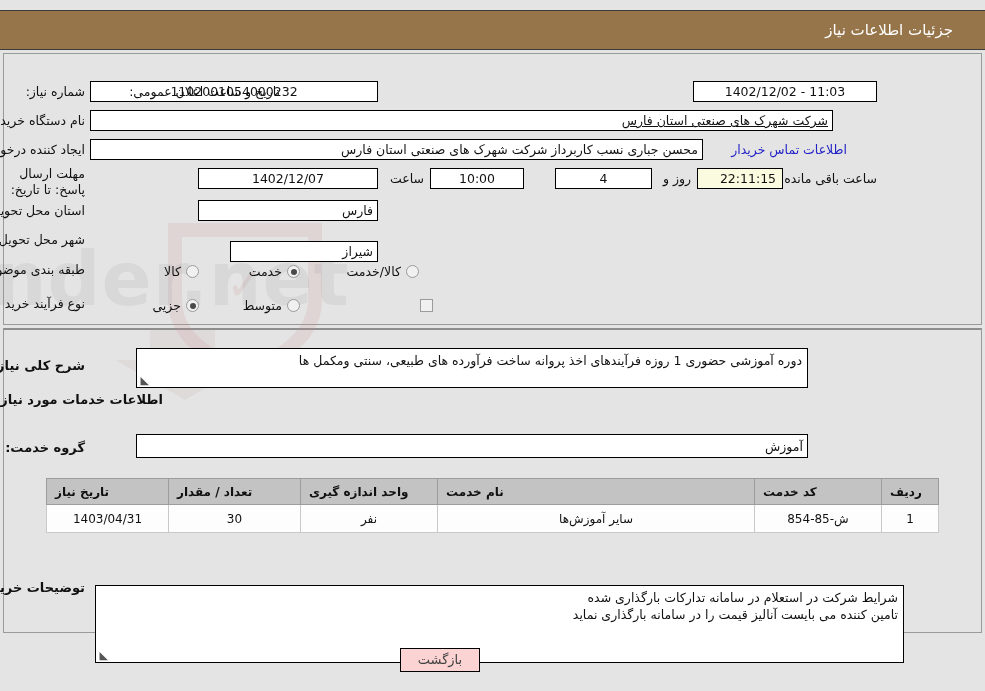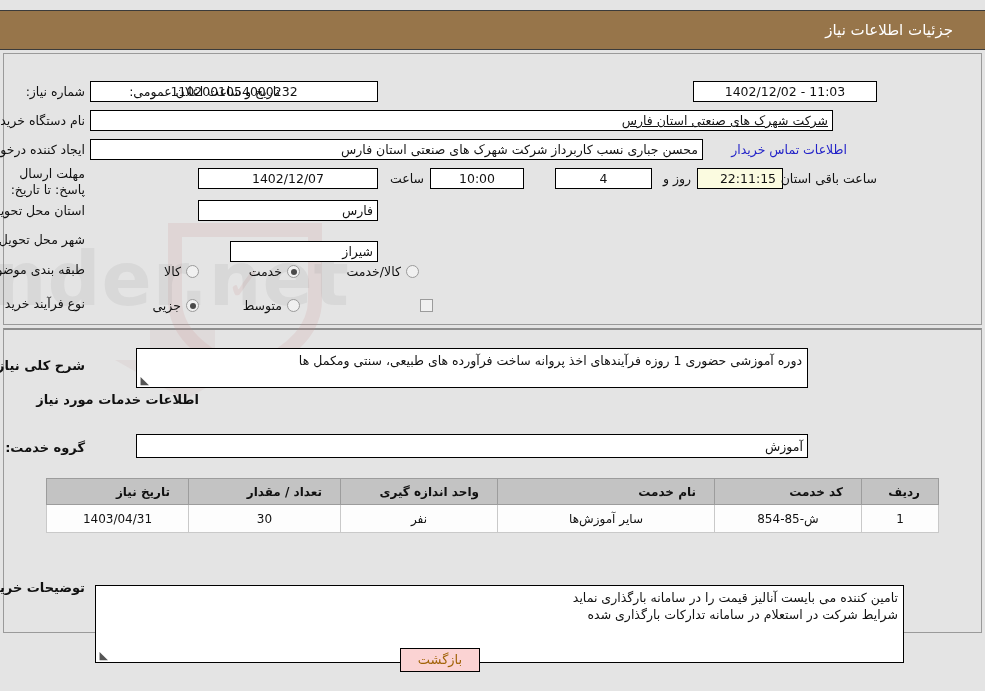--- a/index.html
+++ b/index.html
@@ -171,41 +171,41 @@
     font-size: 12px;
     z-index: 6;
     background: #fff;
   }
   table.grid th {
     background: #c3c3c3;
     border: 1px solid #9c9c9c;
     font-weight: bold;
     color: #111;
     height: 25px;
-    padding: 0 18px;
-    text-align: right;
+    padding: 0 8px;
+    text-align: left;
     white-space: nowrap;
   }
   table.grid td {
     background: #fdfdfd;
     border: 1px solid #c9c9c9;
     height: 27px;
     padding: 0 4px;
     text-align: center;
     color: #111;
     white-space: nowrap;
   }
 
   
   .btn {
     position: absolute;
     box-sizing: border-box;
     border: 1px solid #000;
     font-size: 13px;
-    color: #a16207;
+    color: #404040;
     text-align: center;
     line-height: 22px;
     height: 24px;
     cursor: pointer;
     z-index: 6;
   }
   .btn.print  { background: #e6f5e6; margin-top: 48px; }
   .btn.back   { background: #fbd3d3; }
 
   .section-title {
@@ -251,21 +251,21 @@
   <div class="abs fld" style="right:282px; top:139px; width:613px;">محسن  جباری نسب کاربرداز شرکت شهرک های صنعتی استان فارس</div>
   <div class="abs link" style="right:138px; top:142px;">اطلاعات تماس خریدار</div>
 
   <div class="abs lbl" style="right:900px; top:166px; width:80px; line-height:16px; white-space:normal;">مهلت ارسال پاسخ: تا تاریخ:</div>
   <div class="abs fld center" style="right:607px; top:168px; width:180px;">1402/12/07</div>
   <div class="abs lbl" style="right:561px; top:171px;">ساعت</div>
   <div class="abs fld center" style="right:461px; top:168px; width:94px;">10:00</div>
   <div class="abs fld center" style="right:333px; top:168px; width:97px;">4</div>
   <div class="abs lbl" style="right:294px; top:171px;">روز و</div>
   <div class="abs fld timer" style="right:202px; top:168px; width:86px;">22:11:15</div>
-  <div class="abs lbl" style="right:108px; top:171px;">ساعت باقی استان</div>
+  <div class="abs lbl" style="right:108px; top:171px;">ساعت باقی مانده</div>
 
   <div class="abs lbl" style="right:900px; top:203px;">استان محل تحویل:</div>
   <div class="abs fld" style="right:607px; top:200px; width:180px;">فارس</div>
 
   <div class="abs lbl" style="right:900px; top:232px;">شهر محل تحویل:</div>
   <div class="abs fld" style="right:607px; top:241px; width:148px;text-align:right;">شیراز</div>
 
   <div class="abs lbl" style="right:900px; top:262px;">طبقه بندی موضوعی:</div>
 
   <div class="abs" style="right:786px; top:261px;">
@@ -300,21 +300,21 @@
   </div>
 
   <div class="panel-bottom"></div>
 
   <div class="abs lbl lbl-b" style="right:900px; top:358px; font-size:13px;">شرح کلی نیاز:</div>
   <div class="abs ta" style="right:177px; top:348px; width:672px; height:40px;margin-left:18px;">
     <span>دوره آموزشی حضوری 1 روزه فرآیندهای اخذ پروانه ساخت فرآورده های طبیعی، سنتی ومکمل ها</span>
     <span class="grip">◣</span>
   </div>
 
-  <div class="abs section-title" style="right:786px; top:392px;">اطلاعات خدمات مورد نیاز</div>
+  <div class="abs section-title" style="right:822px; top:392px;">اطلاعات خدمات مورد نیاز</div>
 
   <div class="abs lbl lbl-b" style="right:900px; top:440px; font-size:13px;">گروه خدمت:</div>
   <div class="abs fld" style="right:177px; top:434px; width:672px; height:24px; line-height:21px;">آموزش</div>
 
   <table class="grid" style="right:46px; top:478px; width:893px;">
     <thead>
       <tr>
         <th style="width:40px;">ردیف</th>
         <th style="width:110px;">کد خدمت</th>
         <th>نام خدمت</th>
@@ -330,21 +330,21 @@
         <td>سایر آموزش‌ها</td>
         <td>نفر</td>
         <td>30</td>
         <td>1403/04/31</td>
       </tr>
     </tbody>
   </table>
 
   <div class="abs lbl lbl-b" style="right:900px; top:580px; font-size:13px;">توضیحات خریدار:</div>
   <div class="abs ta" style="right:81px; top:545px; width:809px; height:78px;">
+    <div>شرایط شرکت در استعلام در سامانه تدارکات بارگذاری شده</div>
     <div>تامین کننده می بایست آنالیز قیمت را در سامانه بارگذاری نماید</div>
-    <div>شرایط شرکت در استعلام در سامانه تدارکات بارگذاری شده</div>
     <span class="grip">◣</span>
   </div>
 
   <div class="btn print" style="right:400px; top:648px; width:68px;">چاپ</div>
   <div class="btn back" style="right:505px; top:648px; width:80px;">بازگشت</div>
 
 </div>
 
 </body></html>

